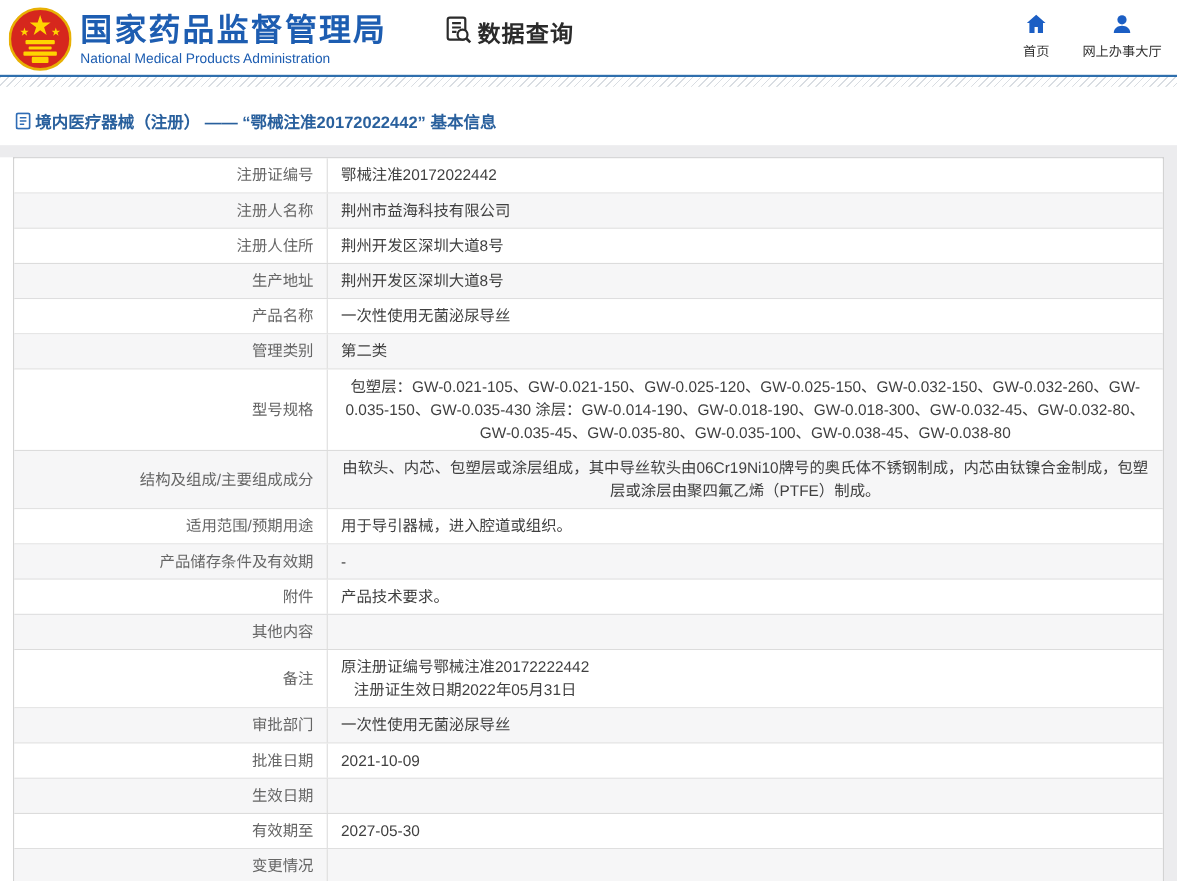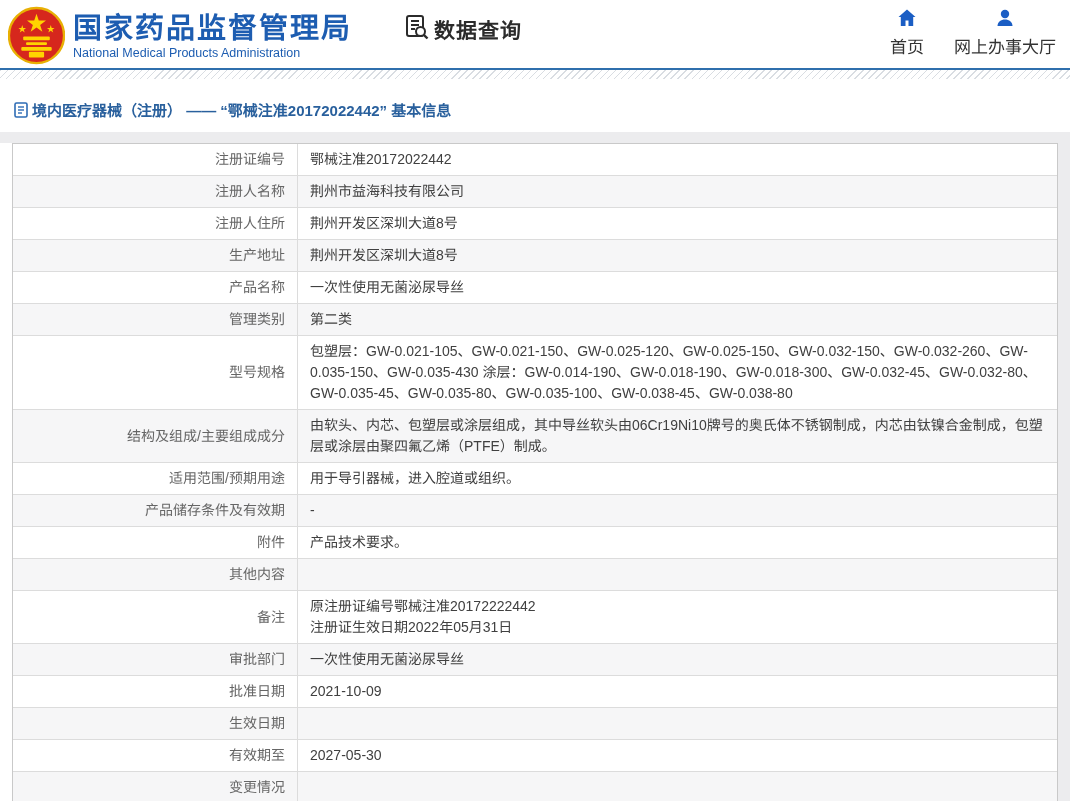--- a/index.html
+++ b/index.html
@@ -12,21 +12,21 @@
   .emblem { width:57px; height:60px; flex:0 0 auto; }
   .org-block { margin-left:8px; }
   .org-cn { font-size:29px; font-weight:bold; color:#1d5db1; letter-spacing:2px; line-height:32px; }
   .org-en { font-size:12.5px; color:#1d5db1; margin-top:2px; }
   .query-block { display:flex; align-items:flex-start; margin-left:52px; margin-top:-14px; }
   .query-icon { width:26px; height:26px; }
   .query-label { font-size:21px; color:#2b2b2b; font-weight:bold; margin-left:4px; letter-spacing:1px; }
   .top-nav { margin-left:auto; display:flex; gap:30px; align-items:flex-start; margin-top:-6px; }
   .nav-item { display:flex; flex-direction:column; align-items:center; cursor:pointer; }
   .nav-icon { width:20px; height:20px; }
-  .nav-label { font-size:17px; color:#333; margin-top:5px; white-space:nowrap; }
+  .nav-label { font-size:12px; color:#333; margin-top:5px; white-space:nowrap; }
 
   
   .blue-line { height:2px; background:#2f6fad; }
   .hatch { height:9px; background:repeating-linear-gradient(135deg,#d9dde2 0,#d9dde2 1px,#ffffff 1px,#ffffff 5px); }
 
   
   .crumb-bar { background:#fff; padding:20px 0 12px 14px; display:flex; align-items:center; }
   .crumb-icon { width:14px; height:16px; flex:0 0 auto; }
   .crumb-text { font-size:15px; font-weight:bold; color:#29609d; margin-left:4px; }
 
@@ -34,21 +34,21 @@
   .lower { flex:1; background:#ececee; padding-top:11px; overflow:hidden; }
   .main { background:#ffffff; margin-right:12px; padding-left:12px; height:100%; }
 
   
   .info-table { width:1046px; border:1px solid #c9c9c9; border-bottom:none; }
   .tr { display:flex; border-bottom:1px solid #dcdcdc; background:#ffffff; }
   .tr.alt { background:#f6f6f7; }
   .td { display:flex; align-items:center; padding:5px 12px; font-size:14px; line-height:21px; }
   .td.label { width:285px; flex:0 0 auto; justify-content:flex-end; text-align:right; color:#666;
               border-right:1px solid #dcdcdc; }
-  .td.value { flex:1; color:#404040; white-space:pre-line; word-break:break-word; min-height:31px; }
+  .td.value { flex:1; color:#404040; white-space:pre-line; word-break:break-word; min-height:31px;text-align:center; }
 </style>
 </head>
 <body>
 
 <div class="page">
 
   <div class="header">
     <svg class="emblem" viewBox="0 0 60 63">
       <circle cx="30" cy="31" r="29" fill="#d6271d"></circle>
       <circle cx="30" cy="31" r="29" fill="none" stroke="#e8b004" stroke-width="2.5"></circle>

